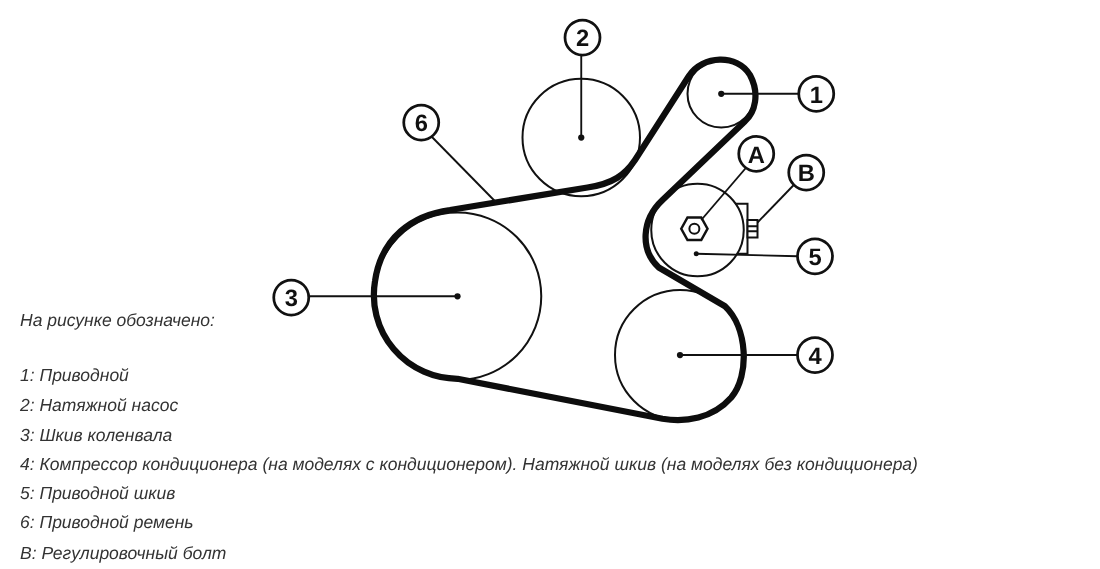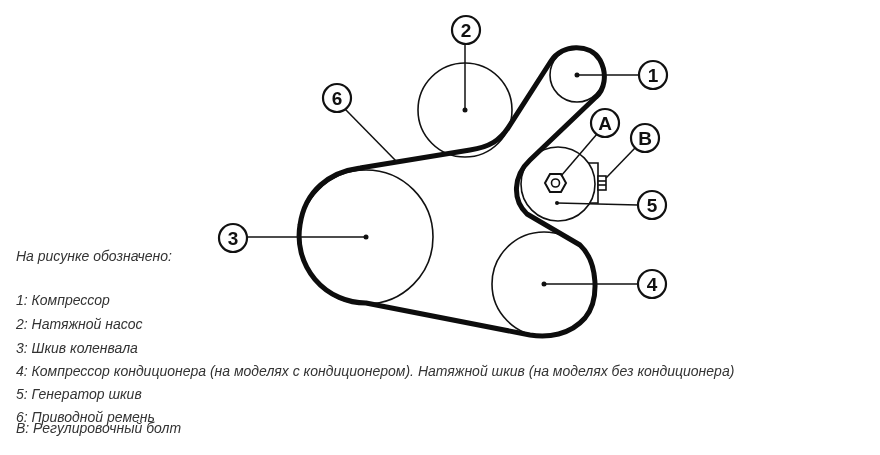--- a/index.html
+++ b/index.html
@@ -98,20 +98,20 @@
     <text class="callout-text" x="605" y="130" text-anchor="middle">A</text>
   </g>
   <g>
     <circle cx="645" cy="138" r="14" fill="#fff" stroke="#111" stroke-width="2.2"></circle>
     <text class="callout-text" x="645" y="145" text-anchor="middle">B</text>
   </g>
 </svg>
 
 <div class="legend">
   <div class="line" style="top:247px">На рисунке обозначено:</div>
-  <div class="line" style="top:291px">1: Компрессор</div>
+  <div class="line" style="top:291px">1: Приводной</div>
   <div class="line" style="top:315px">2: Натяжной насос</div>
   <div class="line" style="top:339px">3: Шкив коленвала</div>
   <div class="line" style="top:362px">4: Компрессор кондиционера (на моделях с кондиционером). Натяжной шкив (на моделях без кондиционера)</div>
-  <div class="line" style="top:385px">5: Генератор шкив</div>
+  <div class="line" style="top:385px">5: Приводной шкив</div>
   <div class="line" style="top:408px">6: Приводной ремень</div>
-  <div class="line" style="top:419px">B: Регулировочный болт</div>
+  <div class="line" style="top:433px">B: Регулировочный болт</div>
 </div>
 
 </body></html>

